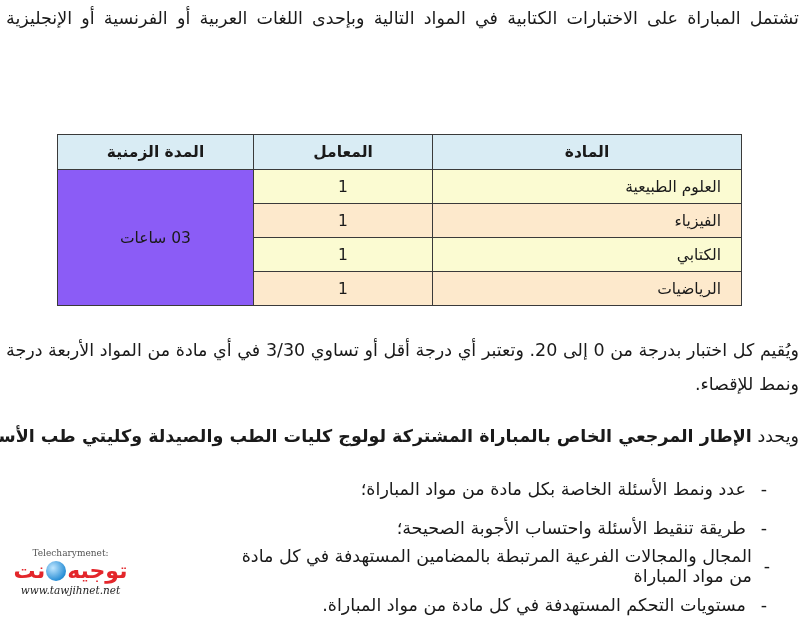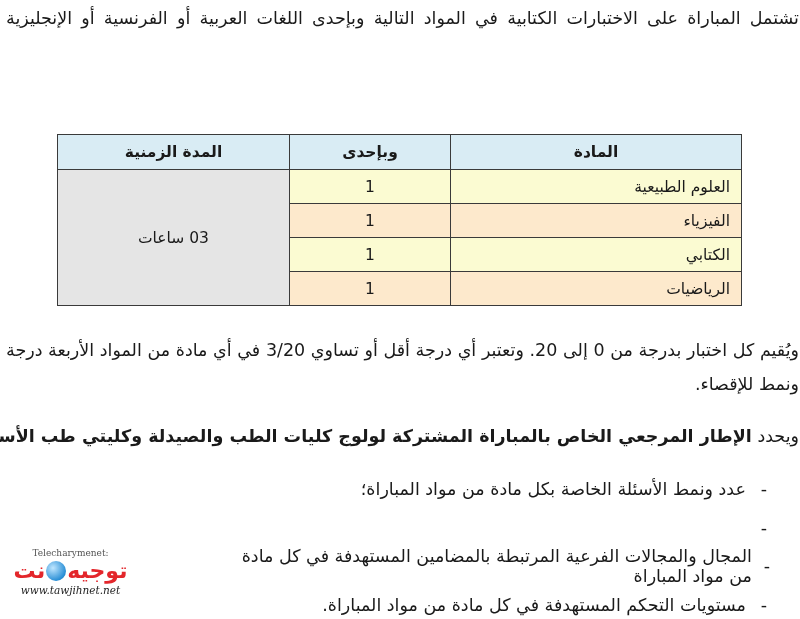--- a/index.html
+++ b/index.html
@@ -11,27 +11,27 @@
     .line {
       position: absolute; right: 1px; left: 6px; font-size: 17.5px; line-height: 24px;
       white-space: nowrap; text-align: justify; text-align-last: justify;
     }
     .line.last { text-align-last: right; }
     .bold { font-weight: bold; }
     table.exam {
       position: absolute; left: 57px; top: 134px; width: 685px; border-collapse: collapse;
       direction: rtl; font-size: 15.5px;
     }
-    table.exam th, table.exam td { border: 1.5px solid #3a3a3a; height: 33px; padding: 0 11px; }
+    table.exam th, table.exam td { border: 1.5px solid #3a3a3a; height: 33px; padding: 0 20px; }
     table.exam th { background: #d9ecf4; font-weight: bold; text-align: center; height: 34px; }
     table.exam th.c-subject { width: 268px; margin-top: 24px; }
     table.exam th.c-coef { width: 138px; }
     table.exam td.subject { text-align: right; }
     table.exam td.coef { text-align: center; }
-    table.exam td.duration { background: #e5e5e5; text-align: center; }
+    table.exam td.duration { background: #8b5cf6; text-align: center; }
     tr.yellow td.subject, tr.yellow td.coef { background: #fbfbd2; }
     tr.peach td.subject, tr.peach td.coef { background: #fde9cc; }
     .bullets { position: absolute; right: 18px; top: 470px; width: 560px; }
     .bullet { display: flex; align-items: center; height: 38.5px; font-size: 17.5px; }
     .dash { width: 36px; text-align: center; }
     .watermark { position: absolute; left: 8px; top: 548px; width: 125px; direction: ltr; text-align: center; }
     .wm-top { font-family: "DejaVu Serif", serif; font-size: 9px; color: #555; }
     .wm-logo { display: flex; justify-content: center; align-items: center; direction: rtl; color: #e3262b; font-size: 22px; font-weight: bold; line-height: 26px; }
     .wm-ball { width: 20px; height: 20px; border-radius: 50%; background: radial-gradient(circle at 35% 35%, #bfe6ff, #2a8fd6 70%, #0b5f9e); margin: 0 1px; }
     .wm-url { font-family: "DejaVu Serif", serif; font-style: italic; font-size: 10.5px; color: #222; }
@@ -40,21 +40,21 @@
 <body>
 
 <div class="page">
 
   <div class="line" style="top:6px">تشتمل المباراة على الاختبارات الكتابية في المواد التالية وبإحدى اللغات العربية أو الفرنسية أو الإنجليزية</div>
 
   <table class="exam">
     <thead>
       <tr>
         <th class="c-subject">المادة</th>
-        <th class="c-coef">وبإحدى</th>
+        <th class="c-coef">المعامل</th>
         <th>المدة الزمنية</th>
       </tr>
     </thead>
     <tbody>
       <tr class="yellow">
         <td class="subject">العلوم الطبيعية</td>
         <td class="coef">1</td>
         <td class="duration" rowspan="4">03 ساعات</td>
       </tr>
       <tr class="peach">
@@ -65,32 +65,33 @@
         <td class="subject">الكتابي</td>
         <td class="coef">1</td>
       </tr>
       <tr class="peach">
         <td class="subject">الرياضيات</td>
         <td class="coef">1</td>
       </tr>
     </tbody>
   </table>
 
-  <div class="line" style="top:338px">ويُقيم كل اختبار بدرجة من 0 إلى 20. وتعتبر أي درجة أقل أو تساوي 3/20 في أي مادة من المواد الأربعة درجة</div>
+  <div class="line" style="top:338px">ويُقيم كل اختبار بدرجة من 0 إلى 20. وتعتبر أي درجة أقل أو تساوي 3/30 في أي مادة من المواد الأربعة درجة</div>
   <div class="line last" style="top:372px">ونمط للإقصاء.</div>
 
   <div class="line last" style="top:424px"><span>ويحدد </span><span class="bold">الإطار المرجعي الخاص بالمباراة المشتركة لولوج كليات الطب والصيدلة وكليتي طب الأسنان:</span></div>
 
   <div class="bullets">
     <div class="bullet">
       <span class="dash">-</span>
       <span>عدد ونمط الأسئلة الخاصة بكل مادة من مواد المباراة؛</span>
     </div>
     <div class="bullet">
       <span class="dash">-</span>
+      <span>طريقة تنقيط الأسئلة واحتساب الأجوبة الصحيحة؛</span>
     </div>
     <div class="bullet">
       <span class="dash">-</span>
       <span>المجال والمجالات الفرعية المرتبطة بالمضامين المستهدفة في كل مادة من مواد المباراة</span>
     </div>
     <div class="bullet">
       <span class="dash">-</span>
       <span>مستويات التحكم المستهدفة في كل مادة من مواد المباراة.</span>
     </div>
   </div>

